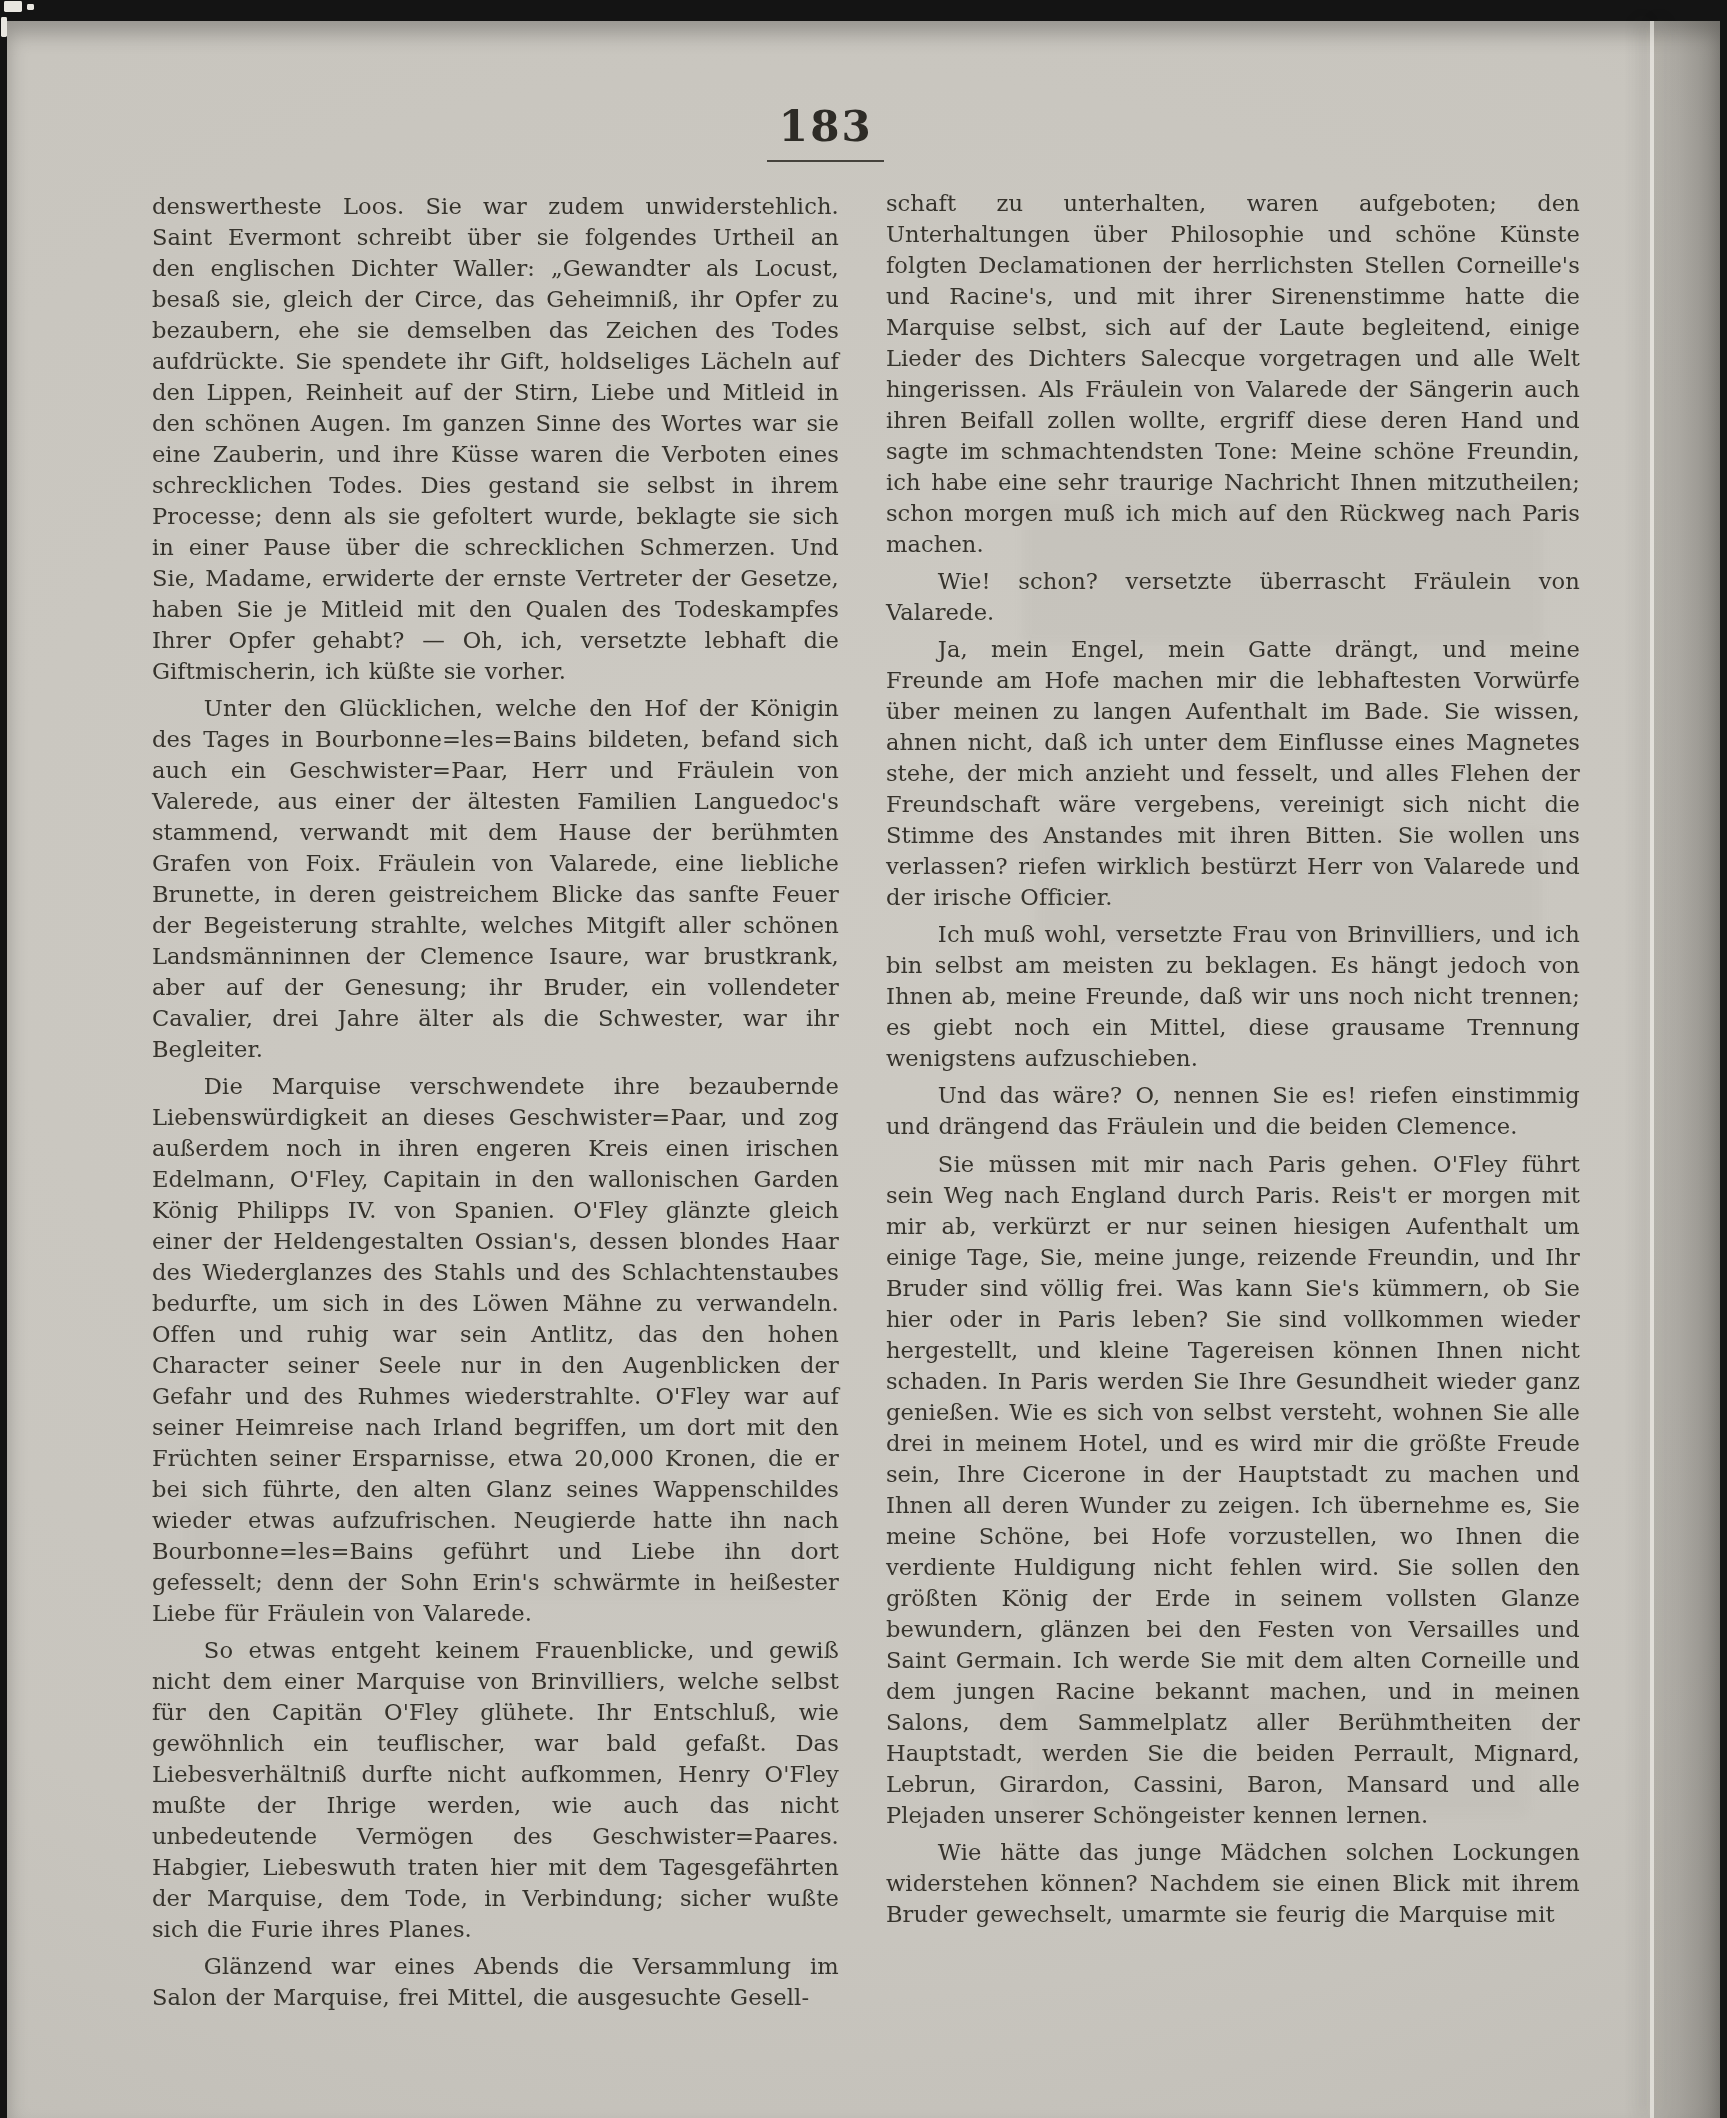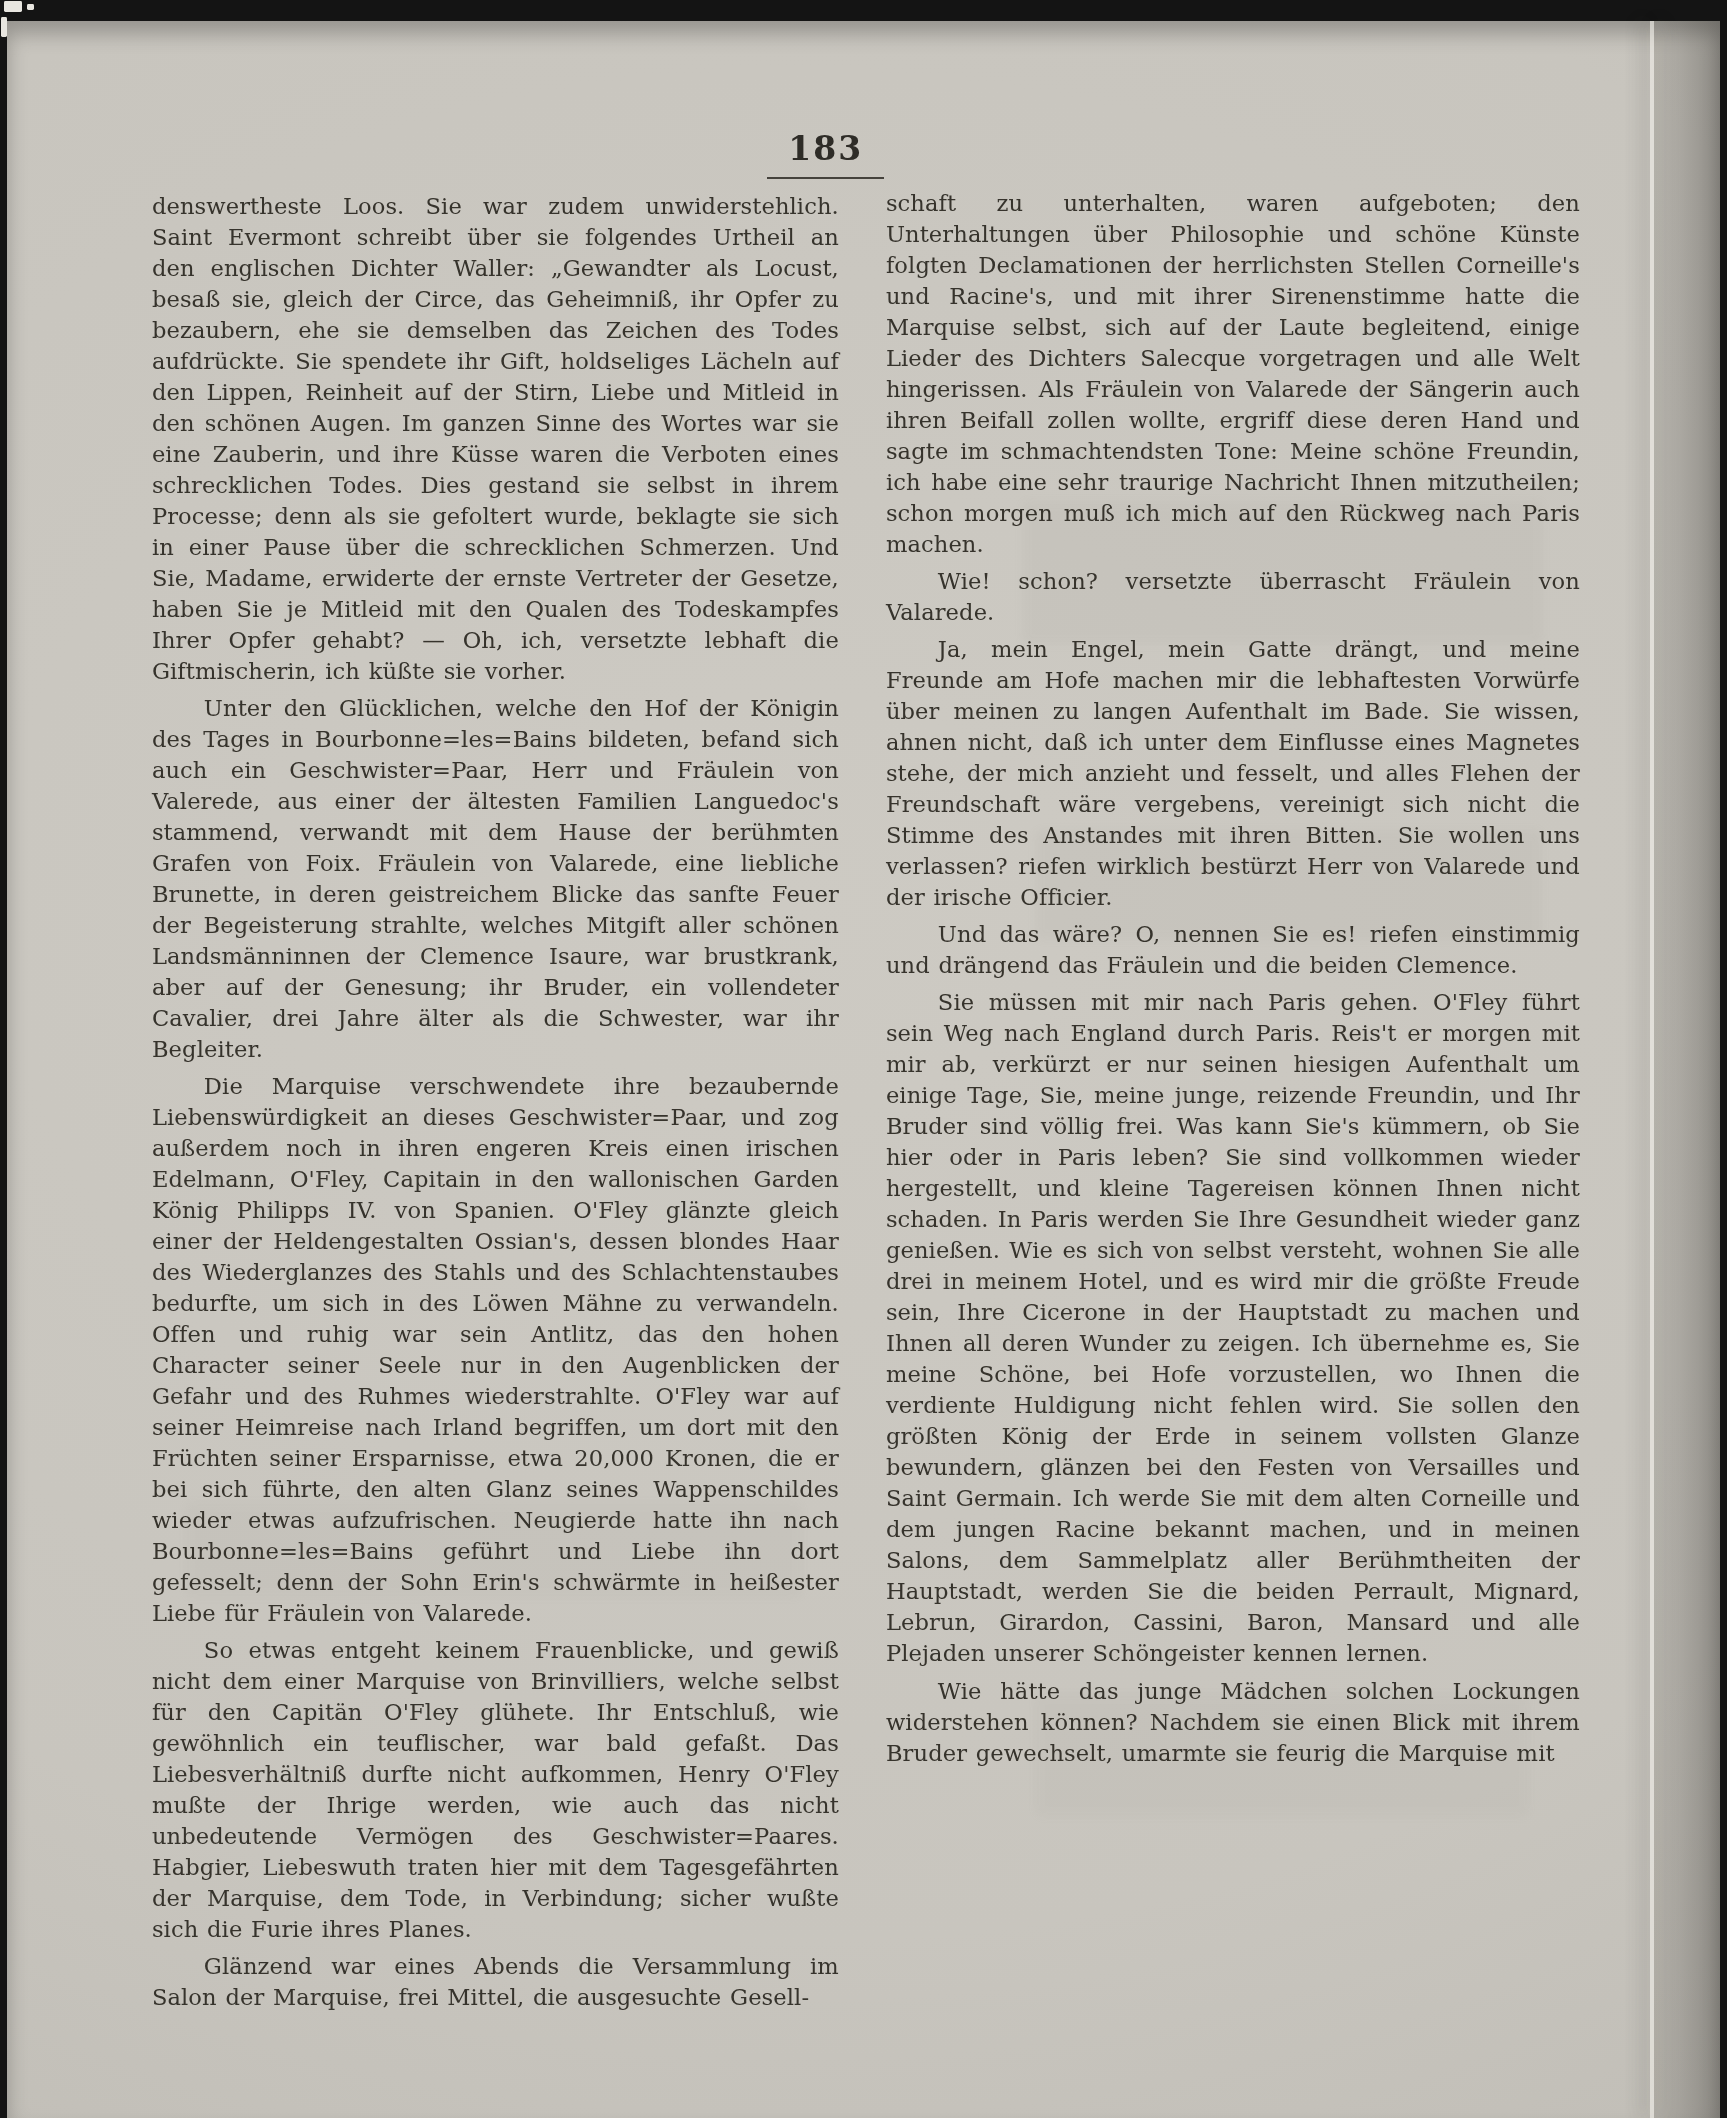--- a/index.html
+++ b/index.html
@@ -39,21 +39,21 @@
   .g1 { left: 1015px; top: 480px;  width: 521px; height: 144px; }
   .g2 { left: 1028px; top: 809px; width: 507px; height: 110px; }
   .g3 { left: 178px;  top: 1481px; width: 617px; height: 96px; opacity: 0.05; }
   .g4 { left: 1028px; top: 1673px; width: 494px; height: 123px; opacity: 0.05; }
 
   .page-head {
     position: absolute; left: 0; right: 75px; top: 81px;
     text-align: center;
   }
   .page-number {
-    font-size: 33px; font-weight: bold; letter-spacing: 2.1px; color: #2e2c27; margin-top: 27px;
+    font-size: 42px; font-weight: bold; letter-spacing: 2.1px; color: #2e2c27;
   }
   .page-rule {
     width: 117px; height: 2.1px; background: #45423c; margin: 9.6px auto 0 auto;
   }
 
   .col {
     position: absolute;
     text-align: justify;
     color: #36332c;
     font-size: 22.6px;
@@ -91,20 +91,21 @@
       <p class="para">Unter den Glücklichen, welche den Hof der Königin des Tages in Bourbonne=les=Bains bildeten, befand sich auch ein Geschwister=Paar, Herr und Fräulein von Valerede, aus einer der ältesten Familien Languedoc's stammend, verwandt mit dem Hause der berühmten Grafen von Foix. Fräulein von Valarede, eine liebliche Brunette, in deren geistreichem Blicke das sanfte Feuer der Begeisterung strahlte, welches Mitgift aller schönen Landsmänninnen der Clemence Isaure, war brustkrank, aber auf der Genesung; ihr Bruder, ein vollendeter Cavalier, drei Jahre älter als die Schwester, war ihr Begleiter.</p>
       <p class="para">Die Marquise verschwendete ihre bezaubernde Liebenswürdigkeit an dieses Geschwister=Paar, und zog außerdem noch in ihren engeren Kreis einen irischen Edelmann, O'Fley, Capitain in den wallonischen Garden König Philipps IV. von Spanien. O'Fley glänzte gleich einer der Heldengestalten Ossian's, dessen blondes Haar des Wiederglanzes des Stahls und des Schlachtenstaubes bedurfte, um sich in des Löwen Mähne zu verwandeln. Offen und ruhig war sein Antlitz, das den hohen Character seiner Seele nur in den Augenblicken der Gefahr und des Ruhmes wiederstrahlte. O'Fley war auf seiner Heimreise nach Irland begriffen, um dort mit den Früchten seiner Ersparnisse, etwa 20,000 Kronen, die er bei sich führte, den alten Glanz seines Wappenschildes wieder etwas aufzufrischen. Neugierde hatte ihn nach Bourbonne=les=Bains geführt und Liebe ihn dort gefesselt; denn der Sohn Erin's schwärmte in heißester Liebe für Fräulein von Valarede.</p>
       <p class="para">So etwas entgeht keinem Frauenblicke, und gewiß nicht dem einer Marquise von Brinvilliers, welche selbst für den Capitän O'Fley glühete. Ihr Entschluß, wie gewöhnlich ein teuflischer, war bald gefaßt. Das Liebesverhältniß durfte nicht aufkommen, Henry O'Fley mußte der Ihrige werden, wie auch das nicht unbedeutende Vermögen des Geschwister=Paares. Habgier, Liebeswuth traten hier mit dem Tagesgefährten der Marquise, dem Tode, in Verbindung; sicher wußte sich die Furie ihres Planes.</p>
       <p class="para">Glänzend war eines Abends die Versammlung im Salon der Marquise, frei Mittel, die ausgesuchte Gesell-</p>
     </div>
 
     <div class="col col-right">
       <p class="para cont">schaft zu unterhalten, waren aufgeboten; den Unterhaltungen über Philosophie und schöne Künste folgten Declamationen der herrlichsten Stellen Corneille's und Racine's, und mit ihrer Sirenenstimme hatte die Marquise selbst, sich auf der Laute begleitend, einige Lieder des Dichters Salecque vorgetragen und alle Welt hingerissen. Als Fräulein von Valarede der Sängerin auch ihren Beifall zollen wollte, ergriff diese deren Hand und sagte im schmachtendsten Tone: Meine schöne Freundin, ich habe eine sehr traurige Nachricht Ihnen mitzutheilen; schon morgen muß ich mich auf den Rückweg nach Paris machen.</p>
       <p class="para">Wie! schon? versetzte überrascht Fräulein von Valarede.</p>
       <p class="para">Ja, mein Engel, mein Gatte drängt, und meine Freunde am Hofe machen mir die lebhaftesten Vorwürfe über meinen zu langen Aufenthalt im Bade. Sie wissen, ahnen nicht, daß ich unter dem Einflusse eines Magnetes stehe, der mich anzieht und fesselt, und alles Flehen der Freundschaft wäre vergebens, vereinigt sich nicht die Stimme des Anstandes mit ihren Bitten. Sie wollen uns verlassen? riefen wirklich bestürzt Herr von Valarede und der irische Officier.</p>
+      <p class="para">Ich muß wohl, versetzte Frau von Brinvilliers, und ich bin selbst am meisten zu beklagen. Es hängt jedoch von Ihnen ab, meine Freunde, daß wir uns noch nicht trennen; es giebt noch ein Mittel, diese grausame Trennung wenigstens aufzuschieben.</p>
       <p class="para">Und das wäre? O, nennen Sie es! riefen einstimmig und drängend das Fräulein und die beiden Clemence.</p>
       <p class="para">Sie müssen mit mir nach Paris gehen. O'Fley führt sein Weg nach England durch Paris. Reis't er morgen mit mir ab, verkürzt er nur seinen hiesigen Aufenthalt um einige Tage, Sie, meine junge, reizende Freundin, und Ihr Bruder sind völlig frei. Was kann Sie's kümmern, ob Sie hier oder in Paris leben? Sie sind vollkommen wieder hergestellt, und kleine Tagereisen können Ihnen nicht schaden. In Paris werden Sie Ihre Gesundheit wieder ganz genießen. Wie es sich von selbst versteht, wohnen Sie alle drei in meinem Hotel, und es wird mir die größte Freude sein, Ihre Cicerone in der Hauptstadt zu machen und Ihnen all deren Wunder zu zeigen. Ich übernehme es, Sie meine Schöne, bei Hofe vorzustellen, wo Ihnen die verdiente Huldigung nicht fehlen wird. Sie sollen den größten König der Erde in seinem vollsten Glanze bewundern, glänzen bei den Festen von Versailles und Saint Germain. Ich werde Sie mit dem alten Corneille und dem jungen Racine bekannt machen, und in meinen Salons, dem Sammelplatz aller Berühmtheiten der Hauptstadt, werden Sie die beiden Perrault, Mignard, Lebrun, Girardon, Cassini, Baron, Mansard und alle Plejaden unserer Schöngeister kennen lernen.</p>
       <p class="para">Wie hätte das junge Mädchen solchen Lockungen widerstehen können? Nachdem sie einen Blick mit ihrem Bruder gewechselt, umarmte sie feurig die Marquise mit</p>
     </div>
 
     <div class="fold-line"></div>
     <div class="fold-shade"></div>
   </div>
 </div>
 

